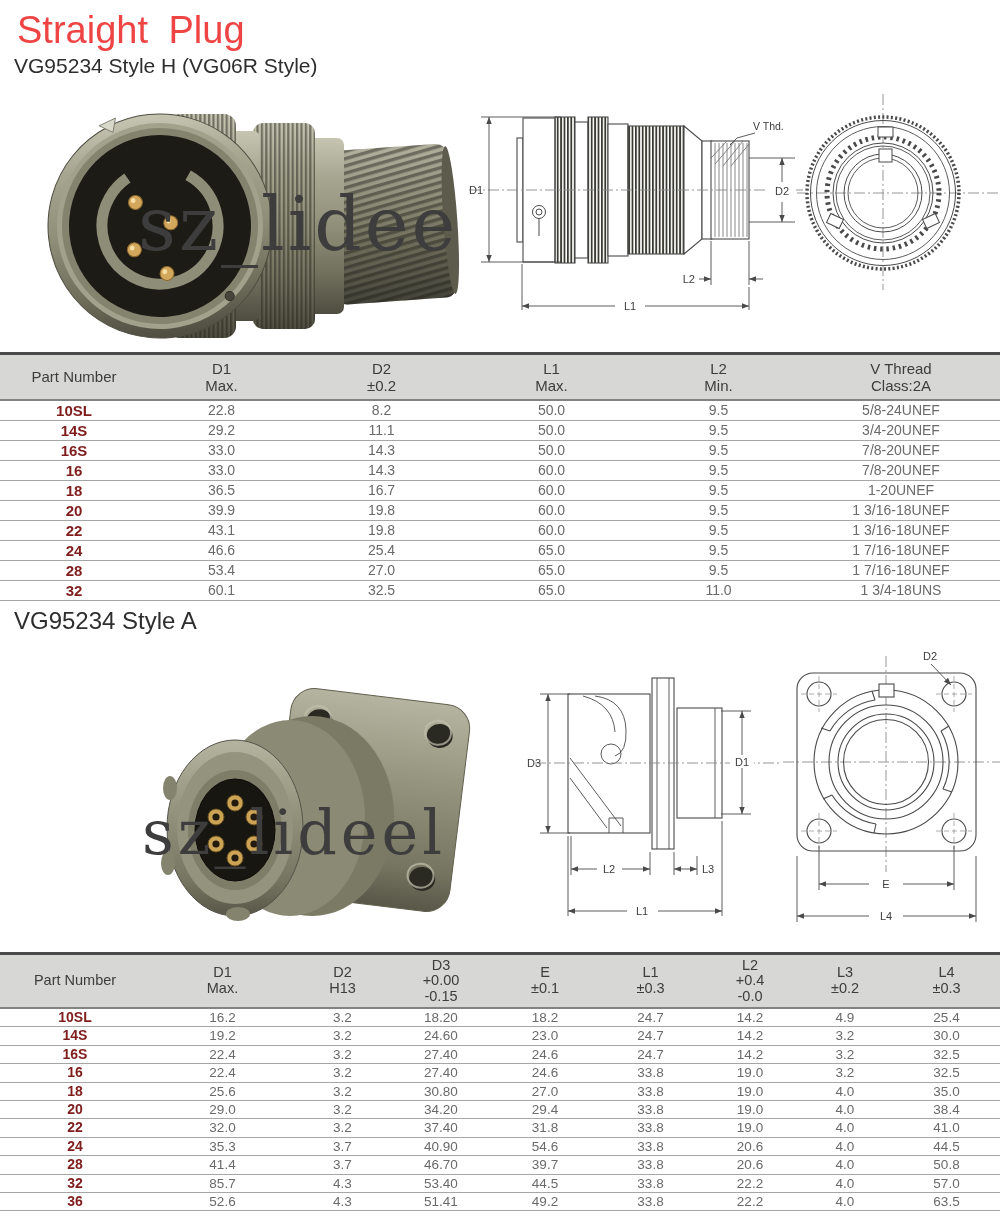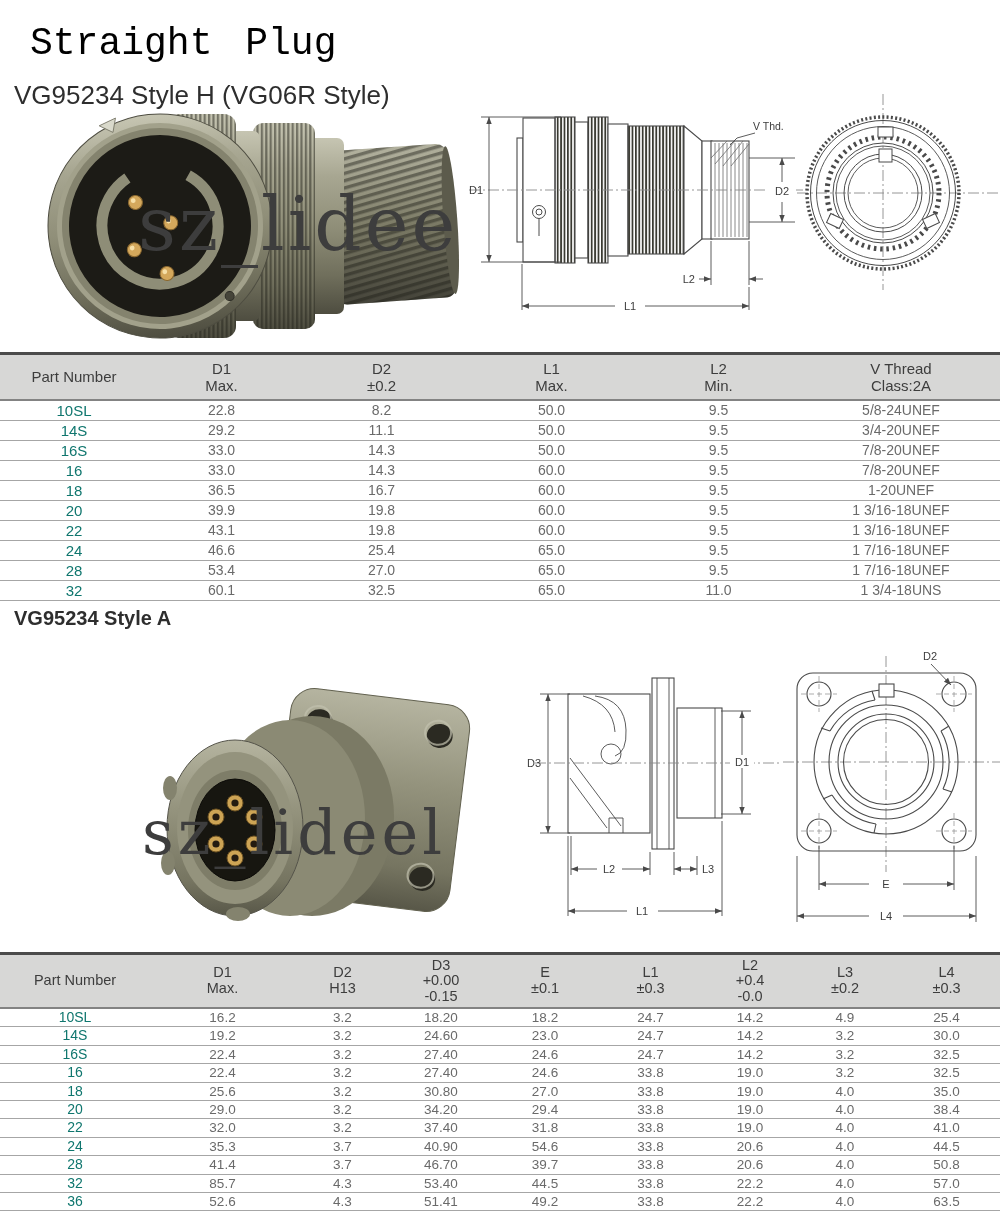--- a/index.html
+++ b/index.html
@@ -1,37 +1,37 @@
 <!DOCTYPE html>
 <html><head>
 <meta charset="utf-8">
 <style>
   html,body{margin:0;padding:0;background:#fff;}
   body{width:1000px;height:1229px;position:relative;font-family:"Liberation Sans",sans-serif;overflow:hidden;}
   .abs{position:absolute;}
   .sec-head{left:14px;}
-  .sec-title{margin:16px;color:#000000;font-weight:500;letter-spacing:0;line-height:1.05;font-family:Liberation Mono, monospace;}
+  .sec-title{margin:3px;color:#ef4444;font-weight:500;letter-spacing:0;line-height:1.05;}
   #head1{top:8px;}
   #head1 .sec-title{font-size:38px;word-spacing:10px;}
-  #head1 .sec-sub{font-size:26px;}
+  #head1 .sec-sub{font-size:21px;}
   #head2{top:604px;}
   #head2 .sec-title{font-size:33px;}
-  #head2 .sec-sub{font-size:20px;font-weight:bold;}
+  #head2 .sec-sub{font-size:24px;}
   .sec-sub{color:#2e2e2e;margin-top:3px;}
   table{position:absolute;left:0;width:1000px;border-collapse:collapse;table-layout:fixed;}
   #table1{top:352px;}
   #table2{top:952px;}
   th{background:#d7d7d6;font-weight:400;color:#3d3d3d;white-space:pre-line;text-align:center;
      vertical-align:middle;border-top:3px solid #4b4b4b;border-bottom:2px solid #838383;}
   #table1 th{font-size:15px;line-height:1.15;height:44px;padding:0;}
   #table2 th{font-size:14.5px;line-height:1.08;height:52px;padding:0;}
   td{text-align:center;color:#6a6a6a;border-bottom:1px solid #a6a6a6;padding:0;}
   #table1 td{height:19px;line-height:19px;font-size:14px;}
   #table2 td{height:17.4px;line-height:17.4px;font-size:13.5px;}
-  td.pn{color:#0f766e;font-weight:400;margin-top:40px;}
+  td.pn{color:#7f1d1d;font-weight:700;margin-top:40px;}
   #table1 td.pn{font-size:15px;}
   #table2 td.pn{font-size:14px;}
   svg{display:block;}
   svg text{font-family:"Liberation Sans",sans-serif;fill:#3d3d3d;}
   .wm{font-family:"DejaVu Serif",serif;}
 </style>
 </head>
 <body>
 
 <div class="abs sec-head" id="head1">

